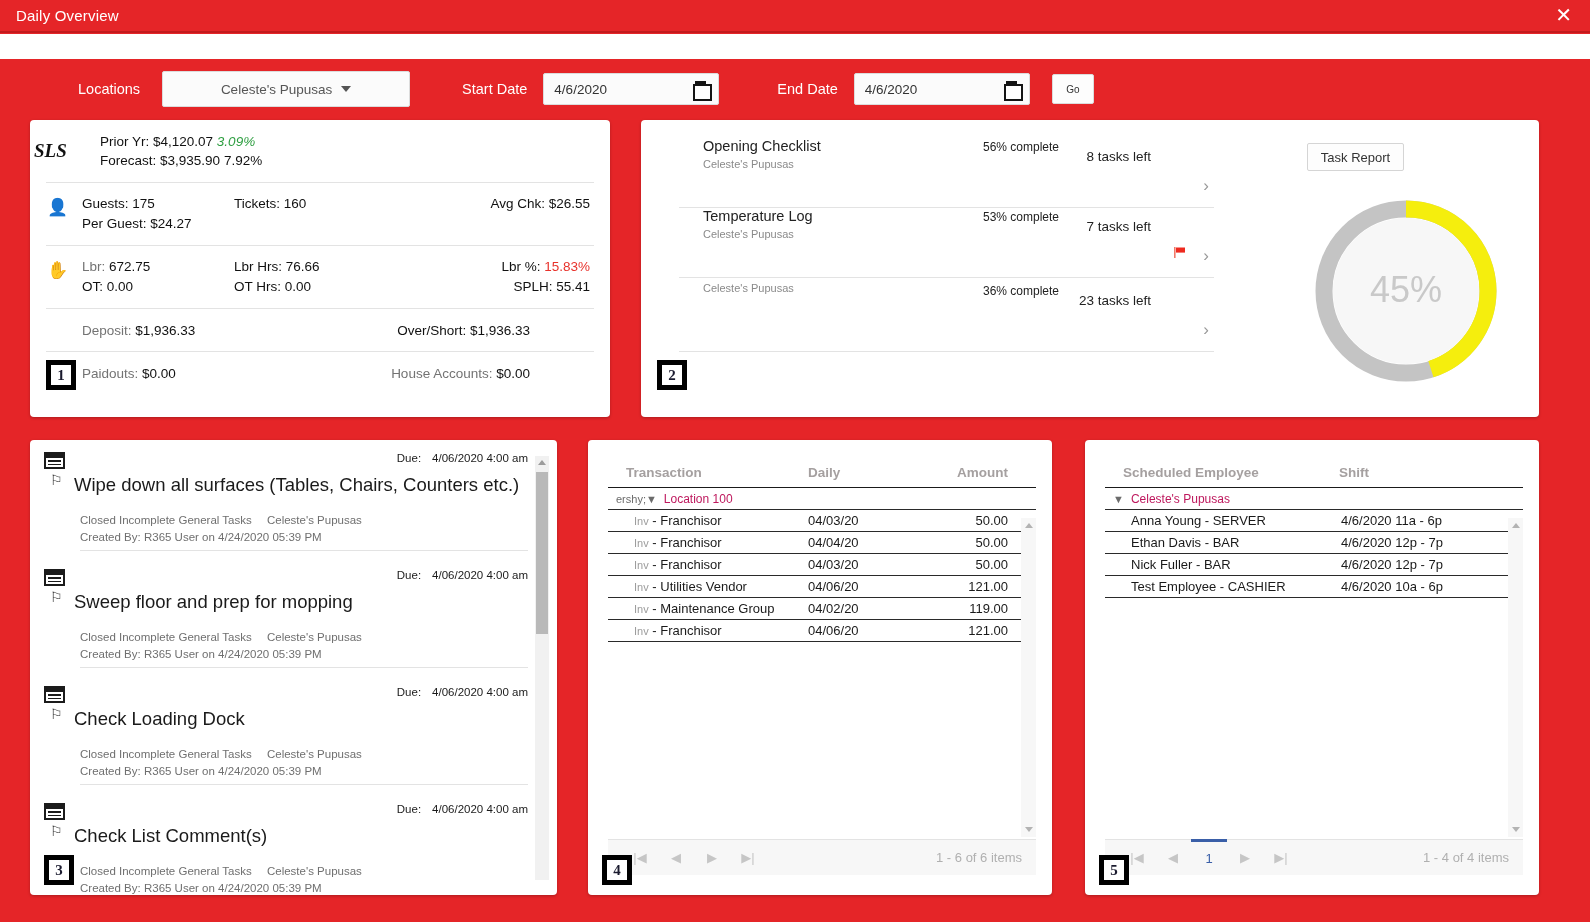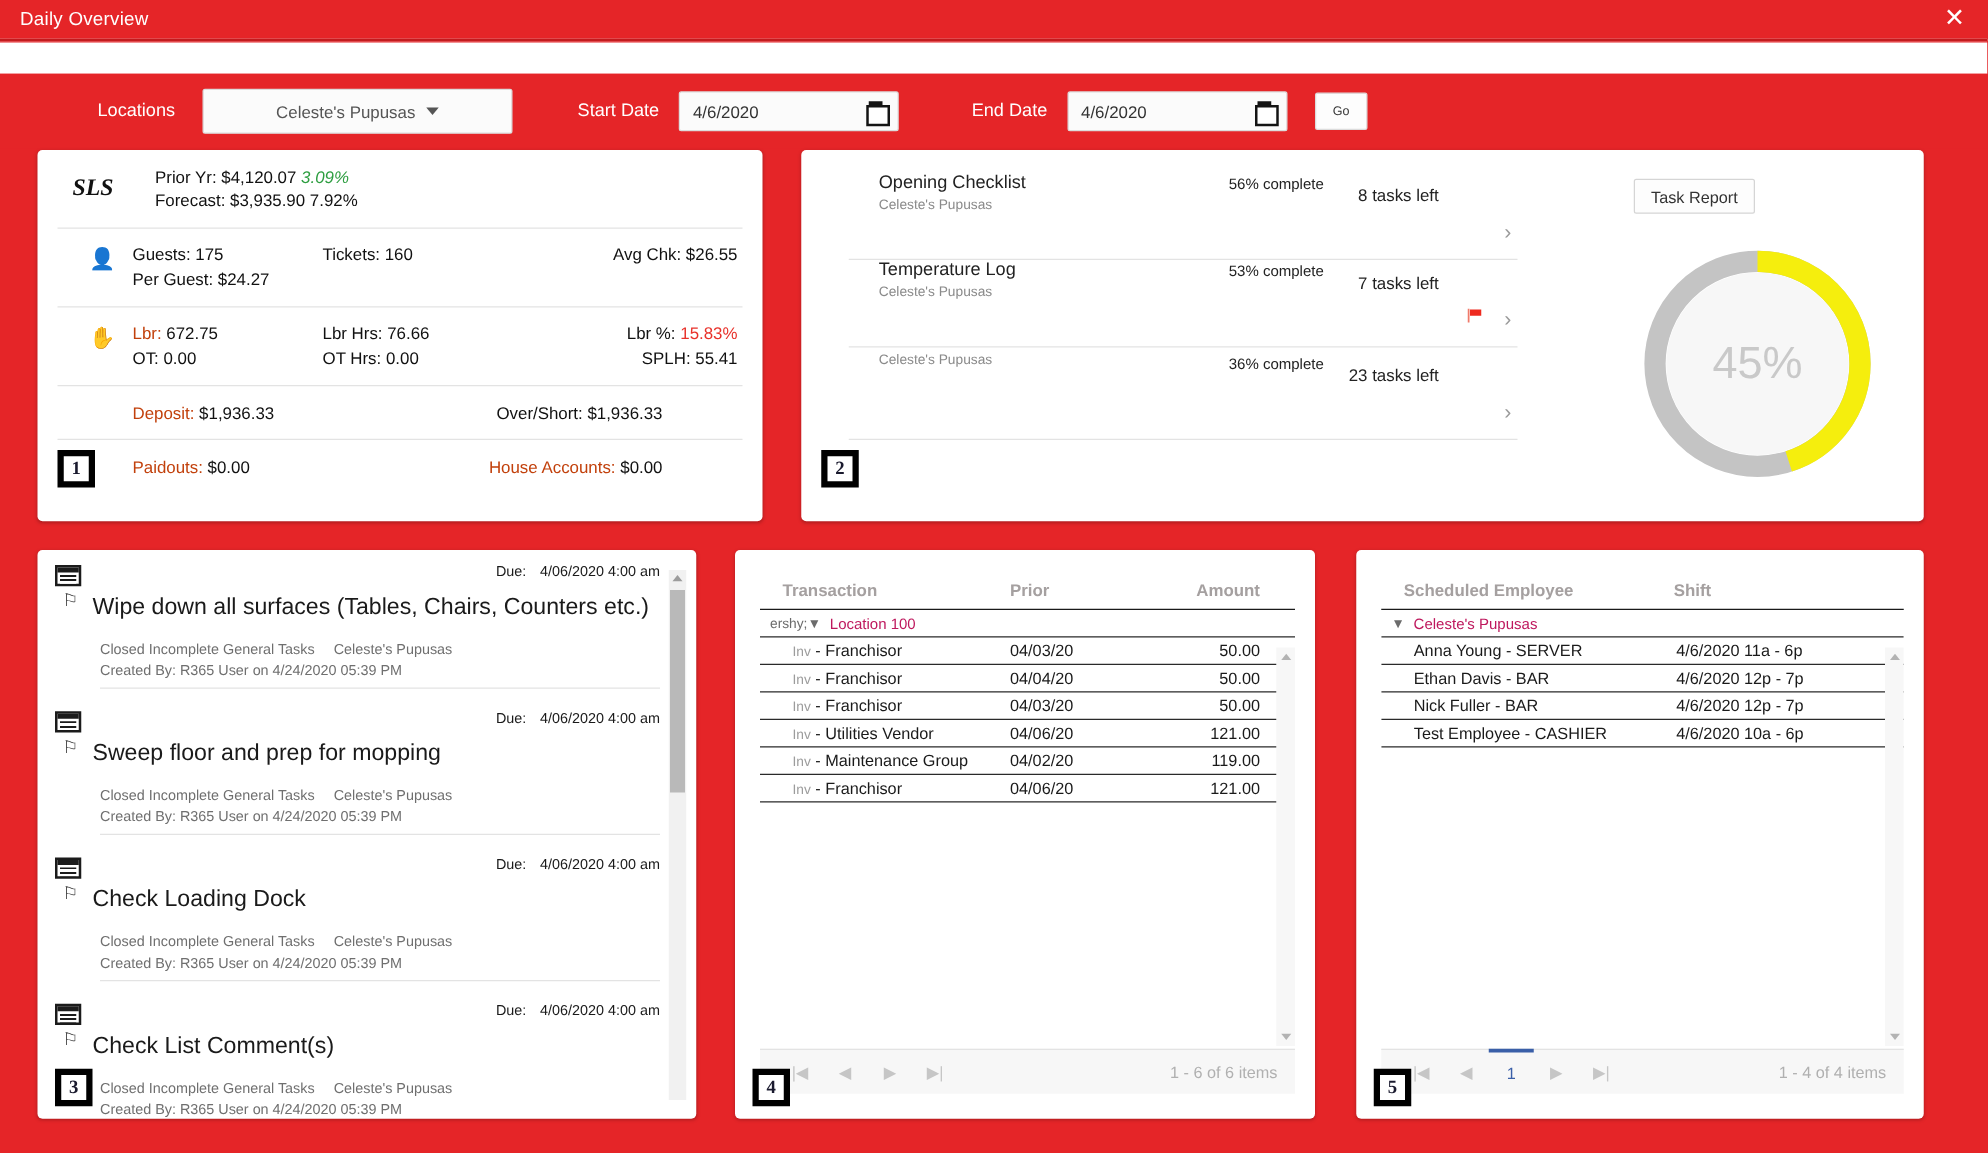--- a/index.html
+++ b/index.html
@@ -75,33 +75,33 @@
     display: flex; align-items: center; justify-content: center;
   }
   .badge > span {
     width: 20px; height: 20px; background: #fff; color: #1a1a2e;
     font-size: 15px; font-weight: bold; display: flex; align-items: center; justify-content: center;
     font-family: "Liberation Serif", serif;
   }
 
   
   #panel1 { left: 30px; top: 120px; width: 580px; height: 297px; }
-  .sls-row { display: flex; align-items: flex-start; padding: 0 4px; margin-left: 24px; }
+  .sls-row { display: flex; align-items: flex-start; padding: 0 4px; }
   .sls-top { height: 62px; align-items: center; }
   .sls-title { font-family: "Liberation Serif", serif; font-style: italic; font-weight: bold; font-size: 19px; width: 66px; color: #111; }
   .sls-amount { font-size: 24px; color: #111; flex: 1; }
   .sls-side { font-size: 13.5px; color: #111; line-height: 19px; text-align: left; }
   .pos { color: #2e9e41; font-style: italic; }
   .divider { height: 1px; background: #e3e3e3; margin: 0 16px; }
   .sls-mid { padding-top: 11px; padding-bottom: 11px; }
   .sls-ico { width: 48px; display: flex; justify-content: center; padding-top: 3px; font-size: 17px; color: #1a1a1a; }
   .sls-c1 { width: 152px; font-size: 13.5px; line-height: 20px; color: #111; }
   .sls-c2 { width: 178px; font-size: 13.5px; line-height: 20px; color: #111; }
   .sls-c3 { flex: 1; font-size: 13.5px; line-height: 20px; color: #111; text-align: right; padding-right: 16px; }
-  .lnk { color: #c2410c; }
+  .lnk { color: #737373; }
   .neg { color: #e8322b; }
   .sls-dep { height: 42px; align-items: center; font-size: 13.5px; color: #111; }
   .sls-dep .c-l { width: 200px; margin-left: 48px; }
   .sls-dep .c-r { flex: 1; text-align: right; padding-right: 76px; }
 
   
   #panel2 { left: 641px; top: 120px; width: 898px; height: 297px; }
   .chk-left { position: absolute; left: 0; top: 0; width: 580px; height: 100%; padding: 18px 0 0 38px; }
   .chk-item { position: relative; height: 69px; margin-left: 24px; }
   .chk-name { font-size: 14.5px; color: #222; }
@@ -434,21 +434,21 @@
 
   <div class="badge" style="left:14px; top:415px;">
     <span>3</span>
   </div>
 </div>
 
 <div class="panel" id="panel4">
   <div class="grid-wrap">
     <div class="grid-head">
       <span class="gh" style="width:182px;">Transaction</span>
-      <span class="gh" style="width:106px;">Prior</span>
+      <span class="gh" style="width:106px;">Daily</span>
       <span class="gh" style="width:94px; text-align:right;">Amount</span>
     </div>
     <div class="grid-body">
       <div class="group-row">
         <span class="group-chev">
 ershy;▼</span>
         <span class="group-label">Location 100</span>
       </div>
       <div id="tx-rows">
           <div class="grow">

